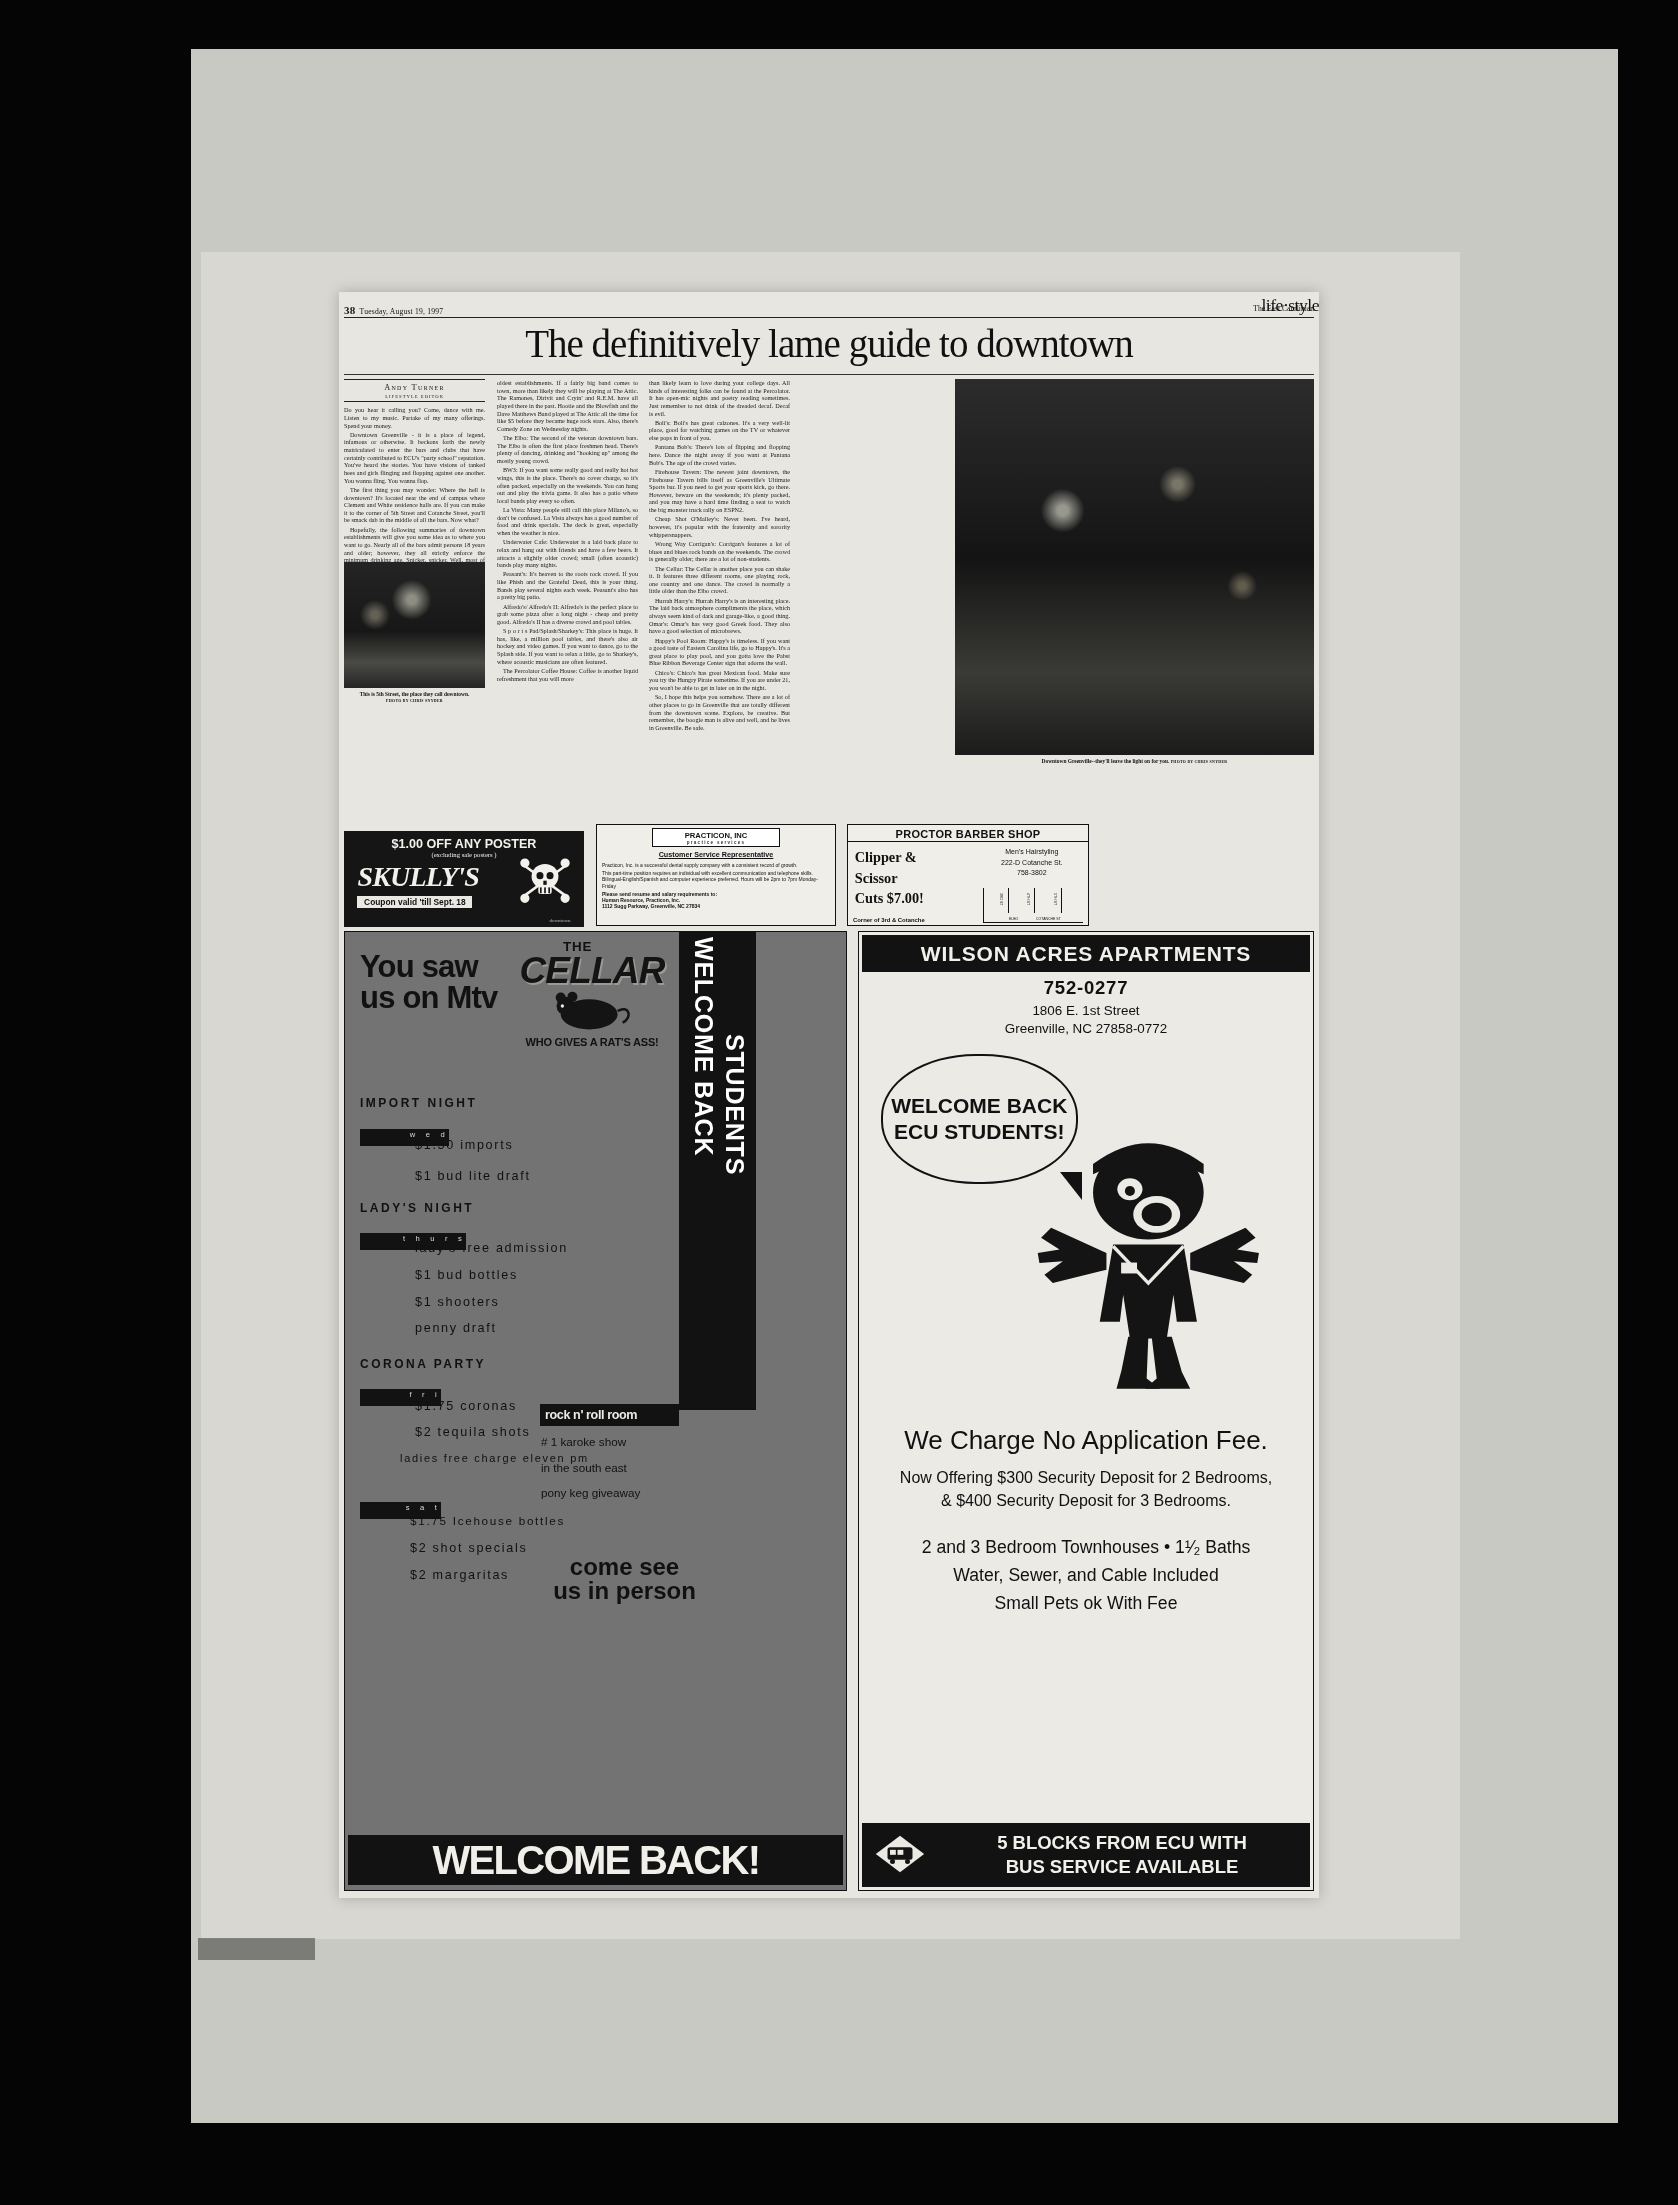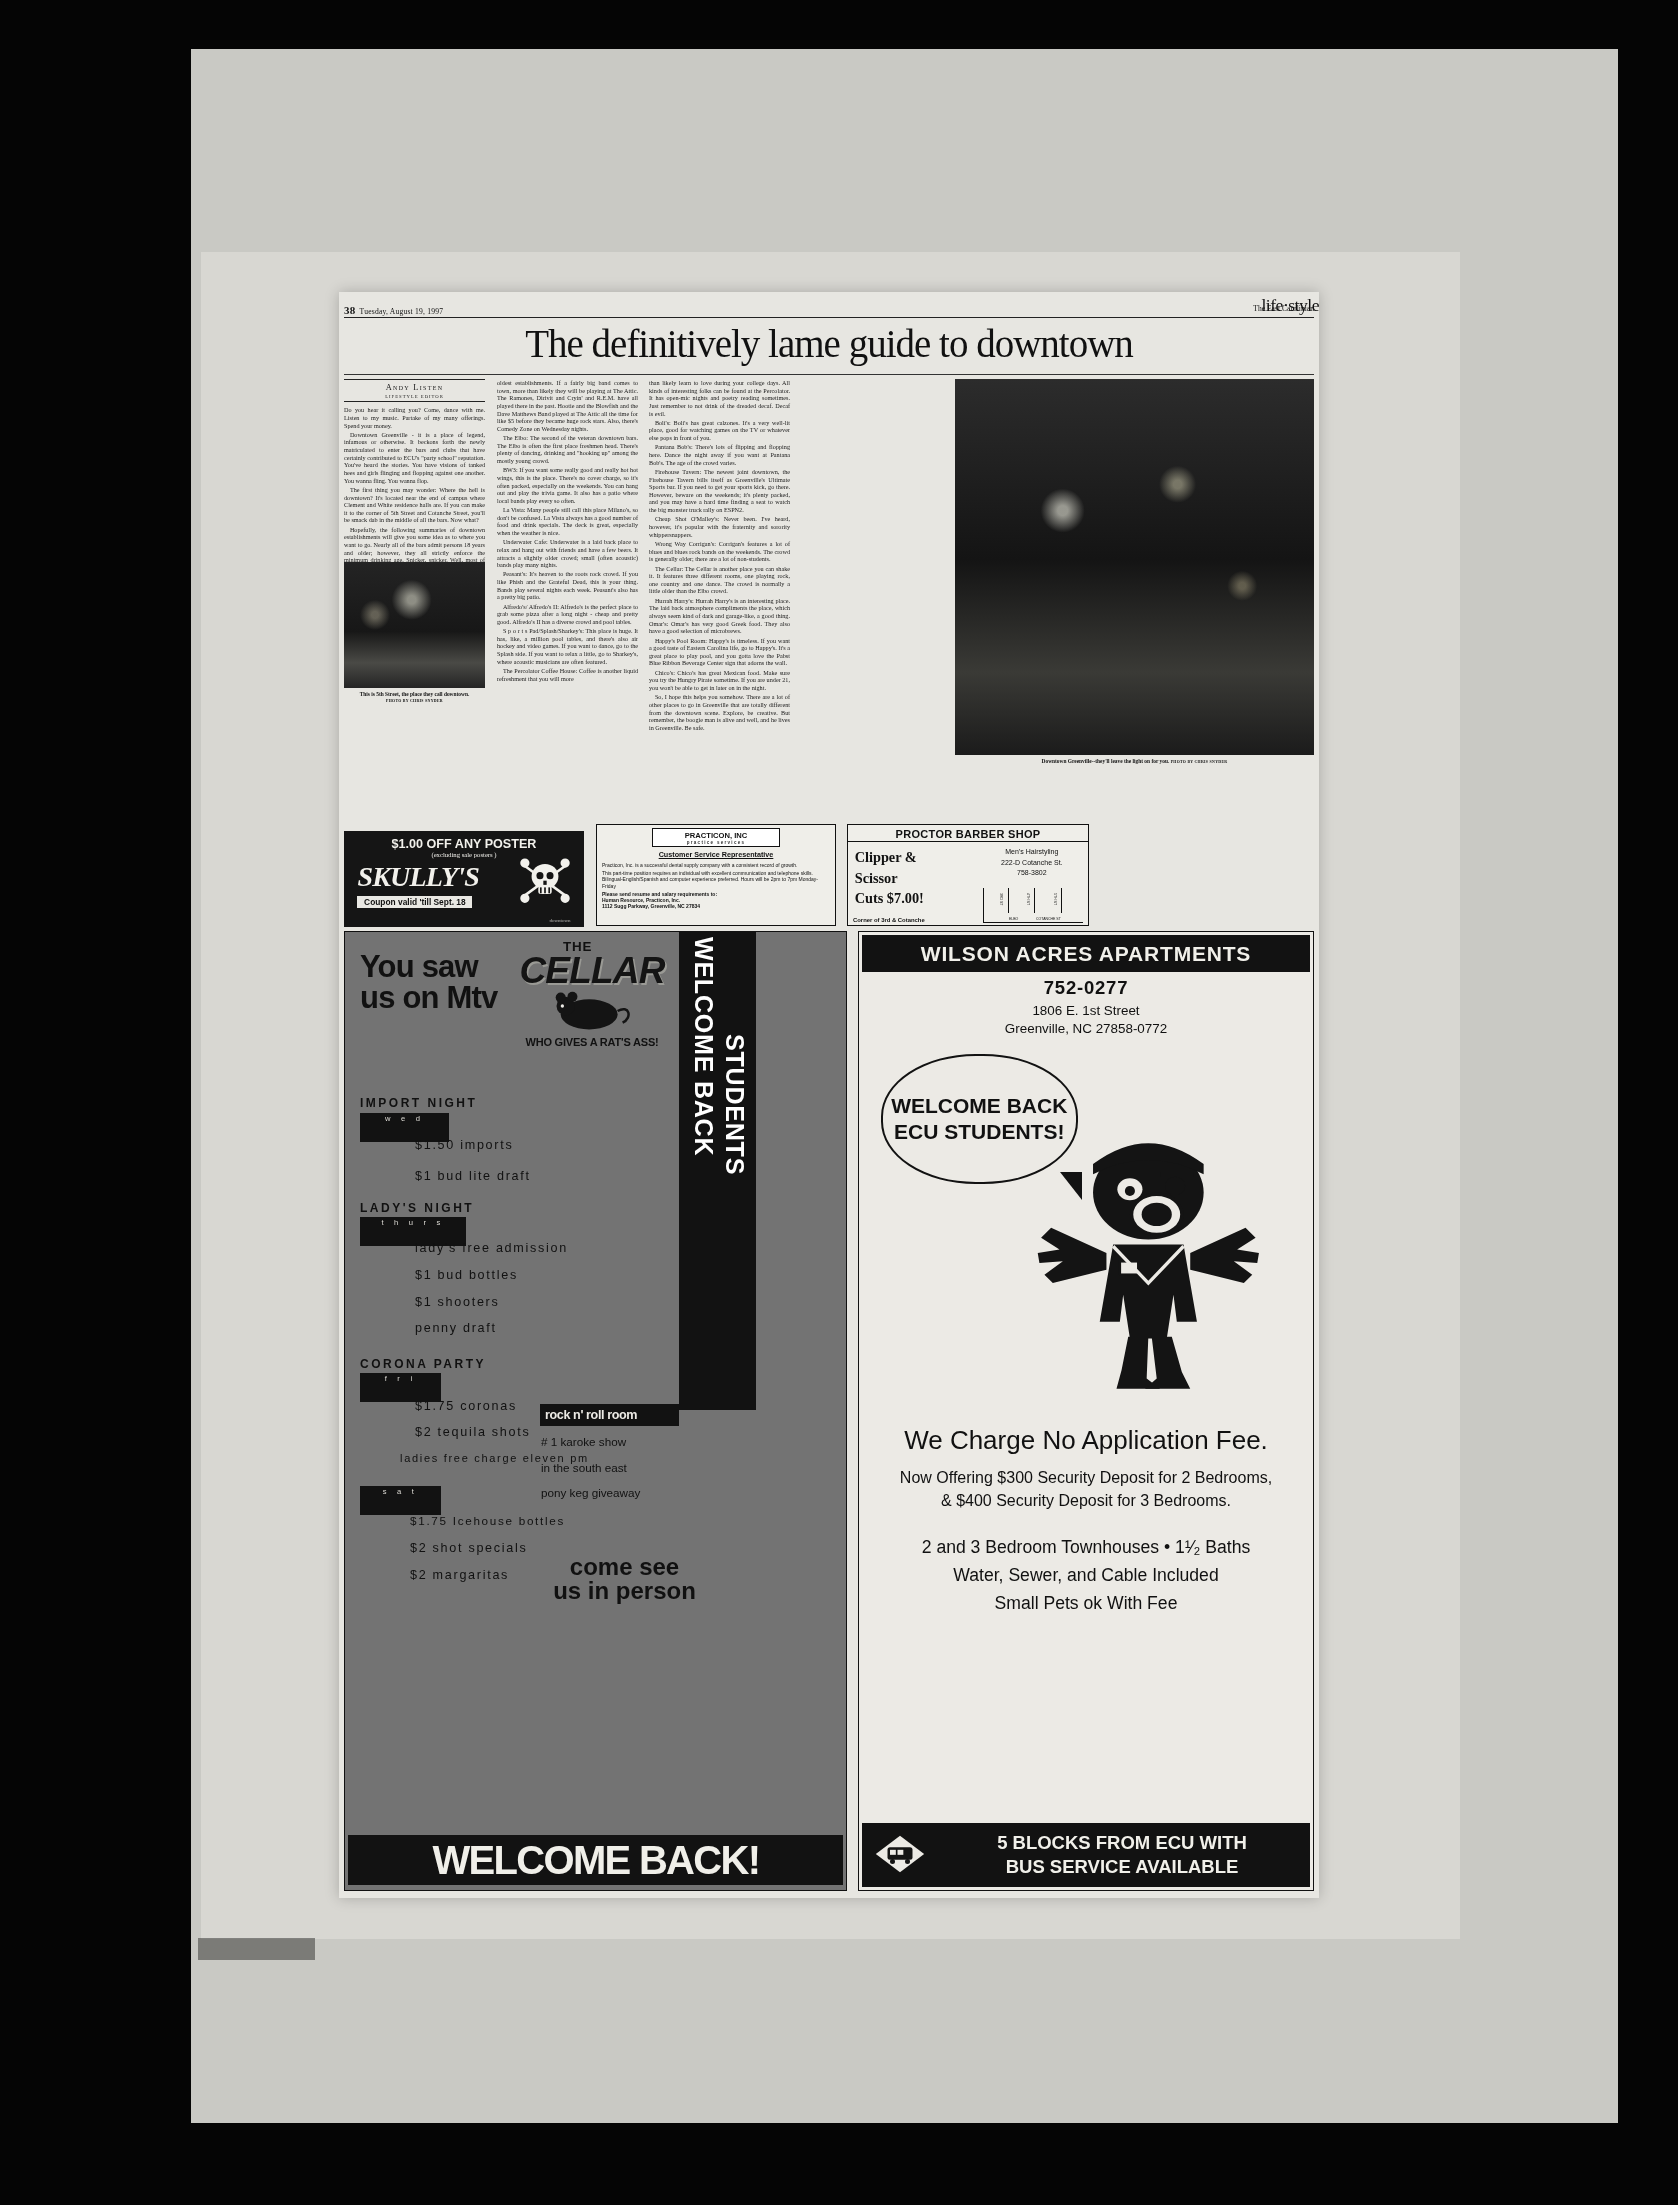--- a/index.html
+++ b/index.html
@@ -273,23 +273,23 @@
   }
   .wbs .w1 { left: 3.4px; top: 0; font-size: 25px; }
   .wbs .w2 { left: 34px; top: 97px; font-size: 25px; }
   .blackbar {
     position: absolute; left: 334px; top: 0; width: 77px; height: 478px;
     background: #121212;
   }
   .night-label { position: absolute; font-family: Liberation Sans, sans-serif; font-weight: bold;
     font-size: 12px; letter-spacing: 2.5px; }
   .daybar {
-    position: absolute; height: 29px; background: #121212; color: #dedcd6;
+    position: absolute; height: 17px; background: #121212; color: #dedcd6;
     font-family: "Liberation Sans", sans-serif; font-size: 7.6px; letter-spacing: 4.2px;
-    text-align: center; line-height: 12.6px;
+    text-align: right; line-height: 12.6px; margin-top: 16px;
   }
   .price {
     position: absolute; font-family: "Liberation Sans", sans-serif;
     font-size: 12.6px; letter-spacing: 1.7px;
   }
   .rocknroll {
     position: absolute; left: 195px; top: 472px; width: 139px; height: 22px;
     background: #121212; color: #eceae5;
     font-family: "Liberation Sans", sans-serif; font-weight: bold; font-size: 12.6px;
     letter-spacing: -0.4px; line-height: 22px; padding-left: 5px; box-sizing: border-box;
@@ -393,21 +393,21 @@
       <div class="rule"></div>
     </div>
 
     <div class="headline">The definitively lame guide to downtown</div>
     <div class="rule2"></div>
 
     <div class="cols">
 
       <div class="col c1">
         <div class="byline">
-          <div class="nm">Andy Listen</div>
+          <div class="nm">Andy Turner</div>
           <div class="ttl">LIFESTYLE EDITOR</div>
         </div>
         <p class="noind">Do you hear it calling you? Come, dance with me. Listen to my music. Partake of my many offerings. Spend your money.</p>
         <p>Downtown Greenville - it is a place of legend, infamous or otherwise. It beckons forth the newly matriculated to enter the bars and clubs that have certainly contributed to ECU's "party school" reputation. You've heard the stories. You have visions of tanked hees and girls flinging and flopping against one another. You wanna fling. You wanna flop.</p>
         <p>The first thing you may wonder: Where the hell is downtown? It's located near the end of campus where Clement and White residence halls are. If you can make it to the corner of 5th Street and Cotanche Street, you'll be smack dab in the middle of all the bars. Now what?</p>
         <p>Hopefully, the following summaries of downtown establishments will give you some idea as to where you want to go. Nearly all of the bars admit persons 18 years and older; however, they all strictly enforce the minimum drinking age. Snicker, snicker. Well, most of them do.</p>
         <p>The Attic: I'm starting with one of the two</p>
       </div>
 
       <div class="col c2">

